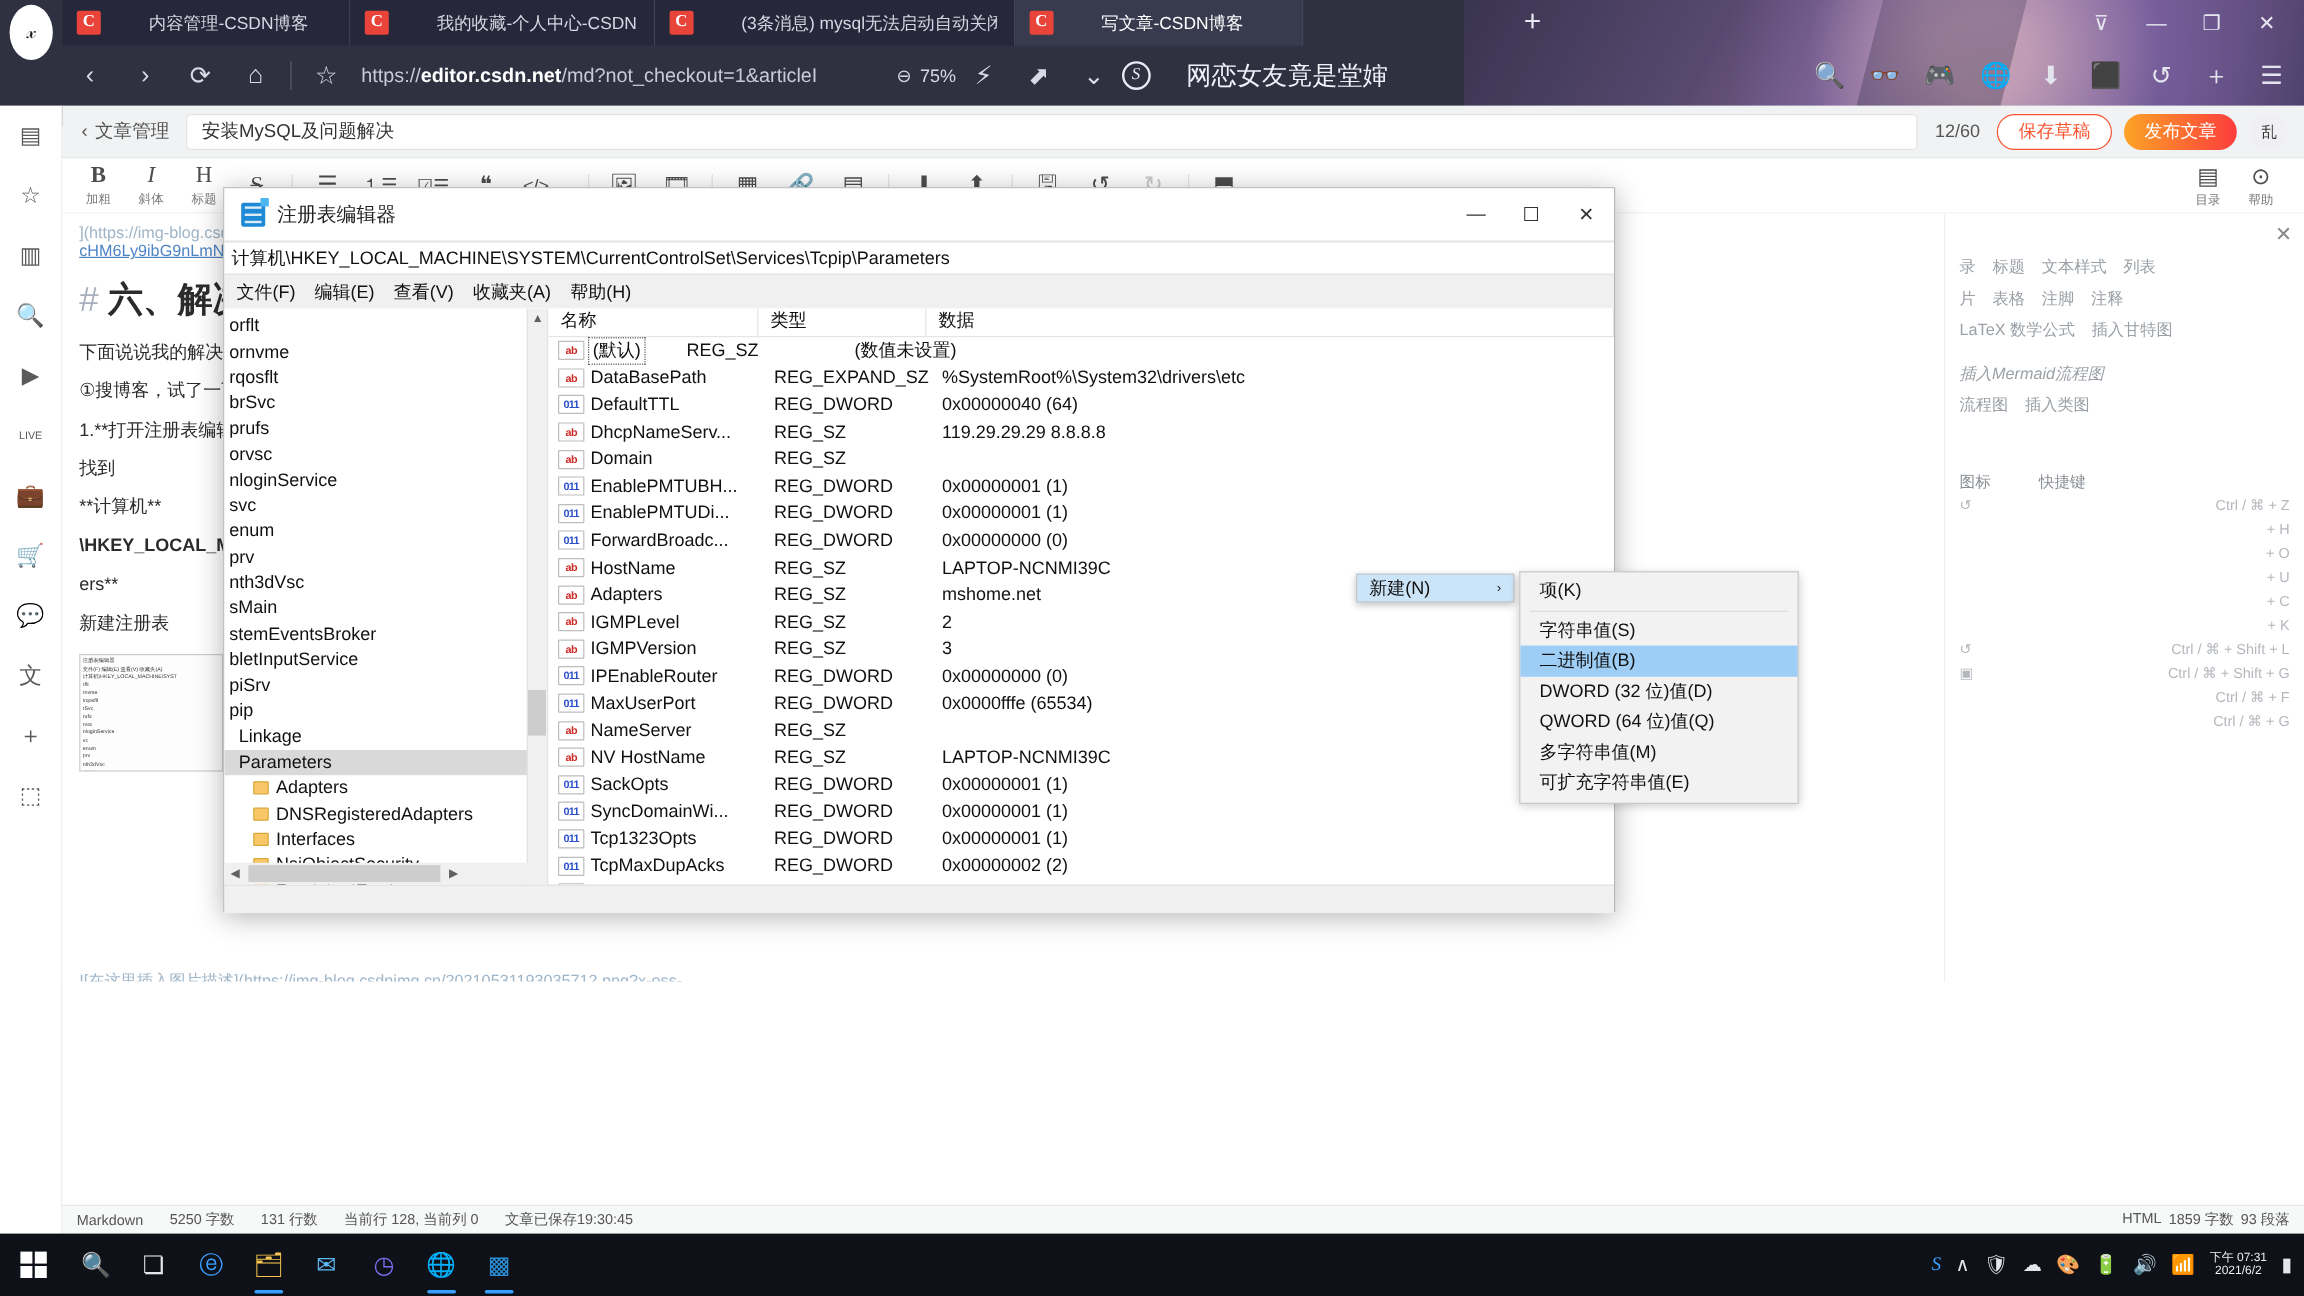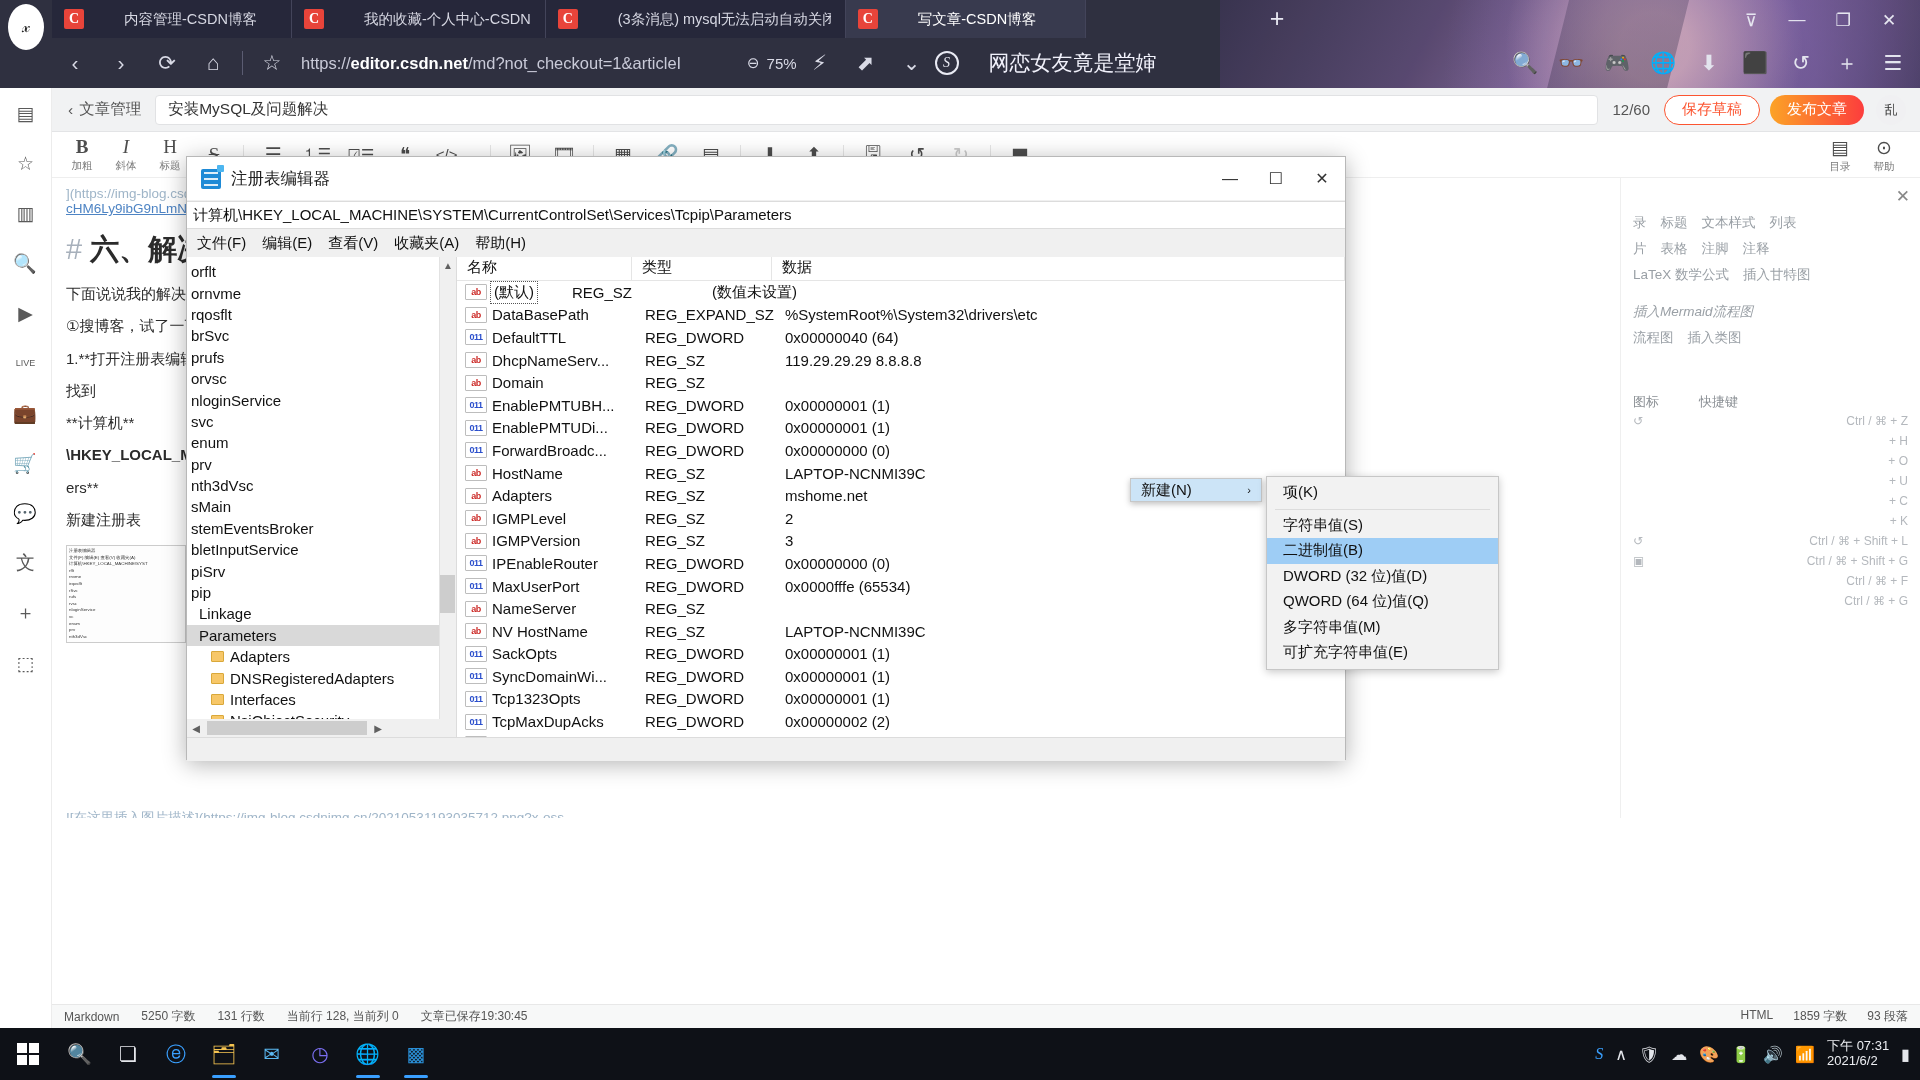--- a/index.html
+++ b/index.html
@@ -113,34 +113,34 @@
   .rp-grid { display:flex; flex-wrap:wrap; gap:10px 14px; margin-top:26px; }
   .rp-chip { color:#9aa0a6; font-size:13.5px; }
   .rp-row { display:flex; justify-content:space-between; font-size:12px; color:#b4b8bd;
       padding:3px 0; }
 
   
   #editor-status { position:absolute; left:52px; bottom:52px; width:1868px; height:24px;
       background:#f7f8f8; border-top:1px solid #e8e8e8; display:flex; align-items:center;
       font-size:12px; color:#555; padding:0 12px; }
   #editor-status .sp { margin-right:22px; }
-  #editor-status .right { margin-left:auto; display:flex; gap:20px;text-align:right; }
+  #editor-status .right { margin-left:auto; display:flex; gap:6px;text-align:right; }
 
   
   #taskbar { position:absolute; left:0; bottom:0; width:1920px; height:52px; background:#0e1117;
       display:flex; align-items:center; }
   #start-button { width:56px; height:52px; display:flex; align-items:center; justify-content:center; }
   .tb-ico { width:48px; height:52px; display:flex; align-items:center; justify-content:center;
       color:#e4e6eb; font-size:20px; position:relative; }
   .tb-ico.active:after { content:""; position:absolute; bottom:2px; left:12px; width:24px; height:3px;
       background:#3aa0ff; border-radius:2px; }
   #tray { margin-left:auto; display:flex; align-items:center; gap:12px; padding-right:10px;
       color:#e4e6eb; font-size:14px; }
   #tray .tico { font-size:16px; }
-  #clock { text-align:left; line-height:1.15; font-size:13px; color:#eceef2; }
+  #clock { text-align:center; line-height:1.15; font-size:10px; color:#eceef2; }
 
   
   #regedit { position:absolute; left:186px; top:156px; width:1160px; height:604px;
       background:#f0f0f0; border:1px solid #b8b8b8; box-shadow:0 4px 22px rgba(0,0,0,.30);
       font-family:"Liberation Sans", "DejaVu Sans", sans-serif; }
   #reg-titlebar { height:44px; background:#fff; display:flex; align-items:center;
       border-bottom:1px solid #f0f0f0; }
   #reg-icon { width:20px; height:20px; margin:0 10px 0 14px; background:#1e8ad6;
       position:relative; border-radius:2px; }
   #reg-icon:before{content:"";position:absolute;inset:3px;background:

